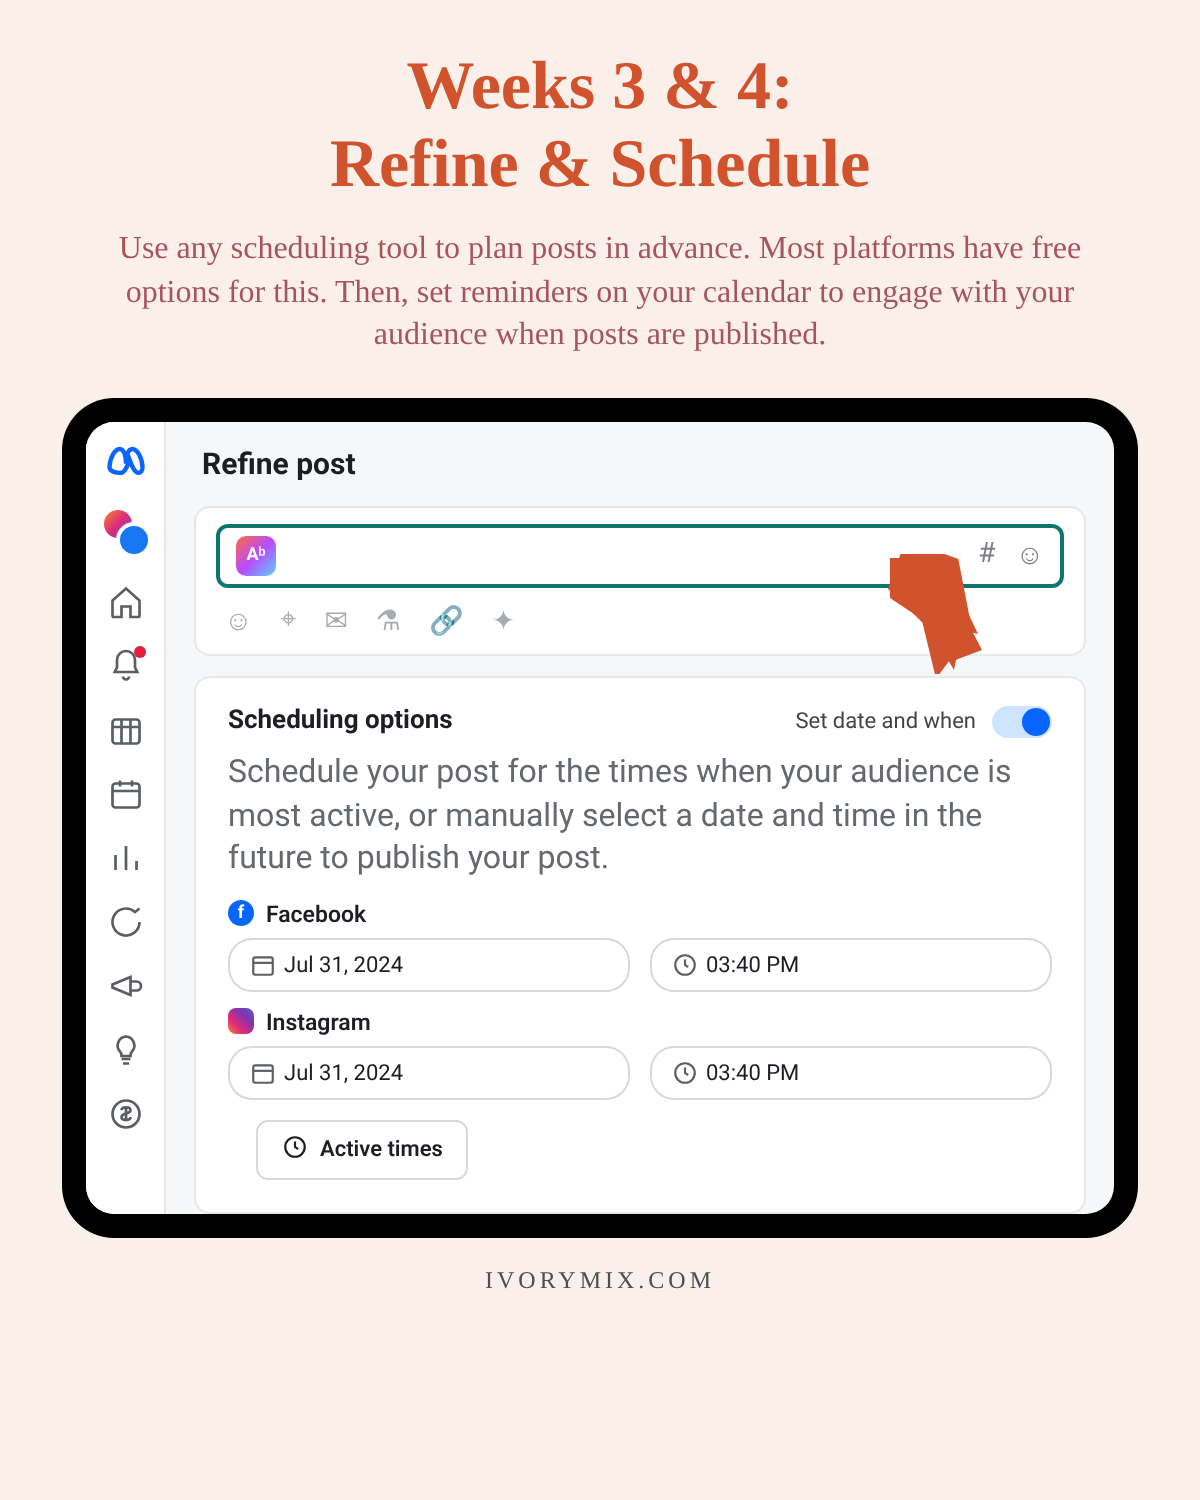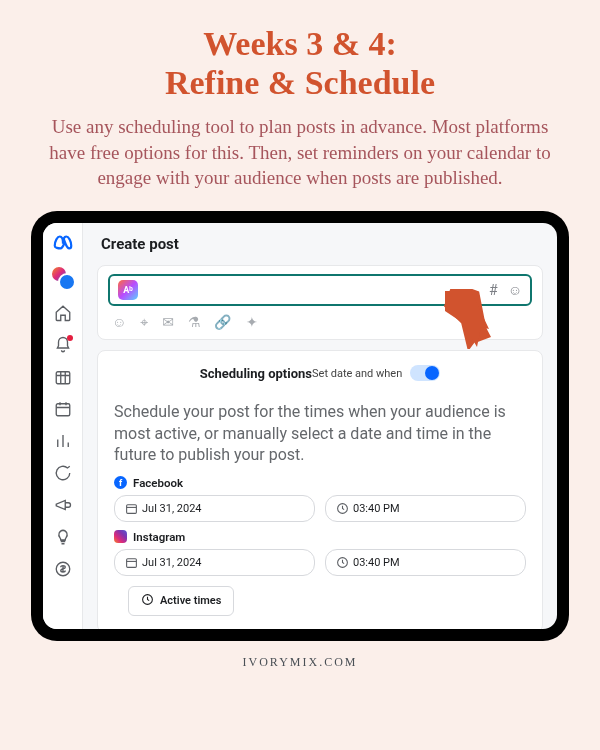--- a/index.html
+++ b/index.html
@@ -19,21 +19,21 @@
     font-weight:700;
     color:#d1532e;
     font-size:34px;
     line-height:1.15;
     text-align:center;
     margin-bottom:12px;
   }
   .description {
     font-family: Georgia, "Times New Roman", serif;
     color:#a6555c;
-    font-size:19px;
+    font-size:16px;
     line-height:1.35;
     text-align:center;
     margin-bottom:20px;
     padding:0 4px;
   }
   
   .device {
     width:538px;
     height:430px;
     background:#000;
@@ -103,21 +103,21 @@
     width:20px;height:20px;border-radius:5px;
     background:linear-gradient(135deg,#ff6a3d,#b84cff,#5ad1ff);
     display:flex;align-items:center;justify-content:center;
     color:#fff;font-size:9px;font-weight:700;
   }
   .row1 .right{display:flex;gap:10px;color:#7c7f85;font-size:14px;}
   .row2 {display:flex;gap:14px;color:#a7abb0;font-size:14px;padding-left:4px;}
   .sched-card {
     padding:14px 16px 16px 16px;
   }
-  .sched-head{display:flex;justify-content:center;align-items:center;margin-bottom:20px;}
+  .sched-head{display:flex;justify-content:space-between;align-items:center;margin-bottom:6px;}
   .sched-title{font-weight:700;font-size:13px;color:#1c1e21;}
   .toggle-wrap{display:flex;align-items:center;gap:8px;}
   .toggle-label{font-size:11px;color:#444;}
   .toggle{width:30px;height:16px;border-radius:999px;background:#cfe4ff;position:relative;}
   .toggle::after{content:"";position:absolute;right:1px;top:1px;width:14px;height:14px;border-radius:50%;background:#0866ff;}
   .sched-desc{font-size:16px;color:#65686c;line-height:1.35;margin-bottom:10px;}
   .plat-label{display:flex;align-items:center;gap:6px;font-size:11.5px;font-weight:600;color:#1c1e21;margin:8px 0 5px 0;}
   .fb-dot{width:13px;height:13px;border-radius:50%;background:#0866ff;color:#fff;display:flex;align-items:center;justify-content:center;font-size:9px;font-weight:700;}
   .ig-dot{width:13px;height:13px;border-radius:4px;background:linear-gradient(45deg,#f58529,#dd2a7b,#8134af,#515bd4);}
   .field-row{display:flex;gap:10px;}
@@ -209,21 +209,21 @@
         </div>
         <div class="rail-icon">
           <svg viewBox="0 0 24 24" width="18" height="18" fill="none" stroke="currentColor" stroke-width="1.8">
               <circle cx="12" cy="12" r="9"></circle>
               <path d="M12 7v10M9 9.5c0-1 1-2 3-2s3 1 3 2-1 1.7-3 2.2-3 1-3 2.3 1 2 3 2 3-1 3-2"></path>
             </svg>
         </div>
       </div>
 
       <div class="main">
-        <div class="main-title">Create post</div>
+        <div class="main-title">Refine post</div>
 
         <div class="card toolbar-card">
           <div class="row1">
             <div class="ab-badge">Aᵇ</div>
             <div class="right">
               <span>#</span>
               <span>☺</span>
             </div>
           </div>
           <div class="row2">

